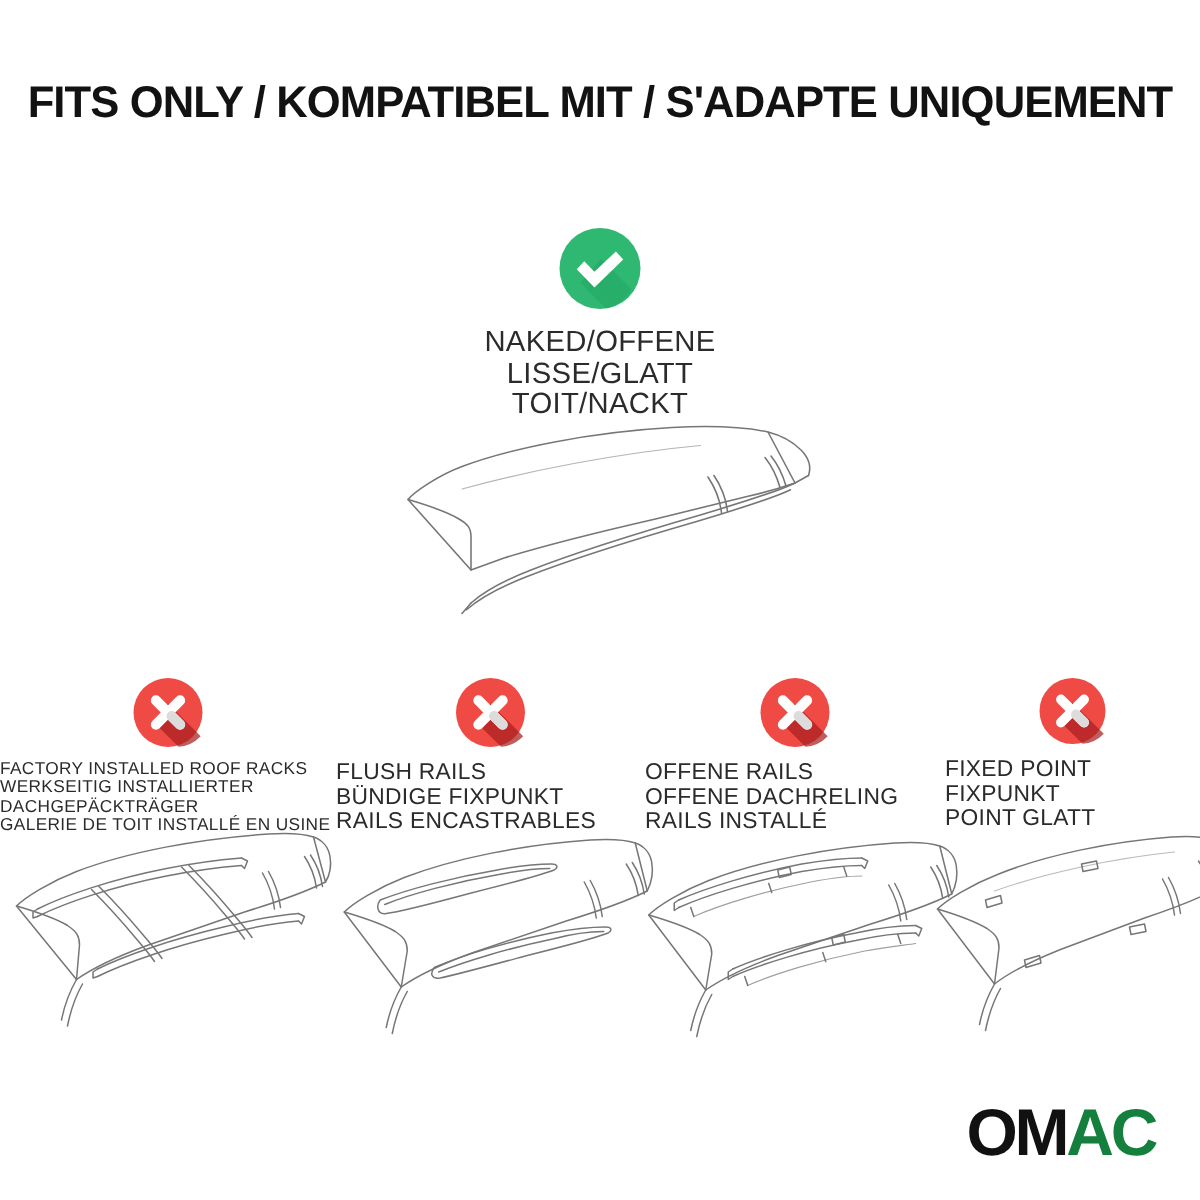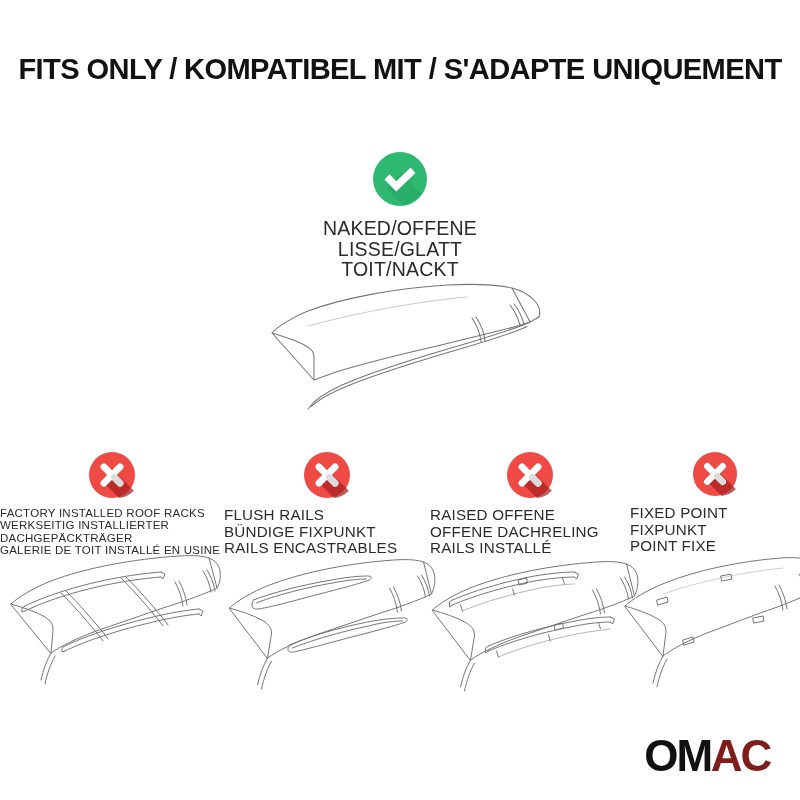--- a/index.html
+++ b/index.html
@@ -126,21 +126,21 @@
     bottom: 22px;
     font-family: "Liberation Sans", sans-serif;
     font-weight: 700;
     font-size: 44px;
     letter-spacing: -2.2px;
     line-height: 1;
     display: flex;
     align-items: baseline;
   }
   .logo .om { color: #111111; }
-  .logo .ac { color: #7f1d1d; }
+  .logo .ac { color: #15803d; }
 
   svg { display: block; overflow: visible; }
 </style>
 </head>
 <body>
 
 <div class="title">FITS ONLY / KOMPATIBEL MIT / S'ADAPTE UNIQUEMENT</div>
 
 <div class="approved">
 
@@ -321,21 +321,21 @@
         <path d="M23 17 L44.8 38.8 A23 23 0 0 1 30 45.9 L14 30 Z" fill="#a81f1f" opacity="0.72"></path>
         <g>
           <rect x="19.6" y="8.2" width="6.8" height="29.6" rx="3.4" fill="#ffffff" transform="rotate(45 23 23)"></rect>
           <rect x="19.6" y="8.2" width="6.8" height="29.6" rx="3.4" fill="#ffffff" transform="rotate(-45 23 23)"></rect>
           <rect x="19.6" y="23" width="6.8" height="14.8" rx="3.4" fill="#dcdcdc" transform="rotate(-45 23 23)"></rect>
         </g>
       </svg>
     </div>
 
     <div class="col-labels">
-      <div>RAISED OFFENE</div>
+      <div>OFFENE RAILS</div>
       <div>OFFENE DACHRELING</div>
       <div>RAILS INSTALLÉ</div>
     </div>
 
     <div class="roof-bottom">
       <svg width="215" height="145" viewBox="0 0 215 145">
         <g fill="none" stroke="#767676" stroke-width="1" stroke-linejoin="round" stroke-linecap="round">
           <path d="M10 58 C 16 52, 32 42, 50 35 C 84 22, 130 13, 174 10
                    C 190 9, 198 10, 204 12
                    L 212 44
@@ -389,21 +389,21 @@
           <rect x="19.6" y="8.2" width="6.8" height="29.6" rx="3.4" fill="#ffffff" transform="rotate(45 23 23)"></rect>
           <rect x="19.6" y="8.2" width="6.8" height="29.6" rx="3.4" fill="#ffffff" transform="rotate(-45 23 23)"></rect>
           <rect x="19.6" y="23" width="6.8" height="14.8" rx="3.4" fill="#dcdcdc" transform="rotate(-45 23 23)"></rect>
         </g>
       </svg>
     </div>
 
     <div class="col-labels">
       <div>FIXED POINT</div>
       <div>FIXPUNKT</div>
-      <div>POINT FIXE</div>
+      <div>POINT GLATT</div>
     </div>
 
     <div class="roof-bottom">
       <svg width="196" height="145" viewBox="0 0 196 145">
         <g fill="none" stroke="#767676" stroke-width="1" stroke-linejoin="round" stroke-linecap="round">
           <path d="M8 58 C 14 52, 30 42, 48 35 C 80 22, 124 13, 164 10
                    C 178 9, 186 10, 191 12
                    L 195 44
                    C 188 48, 170 56, 146 64
                    L 90 85 C 70 93, 55 101, 46 108 Z"></path>

